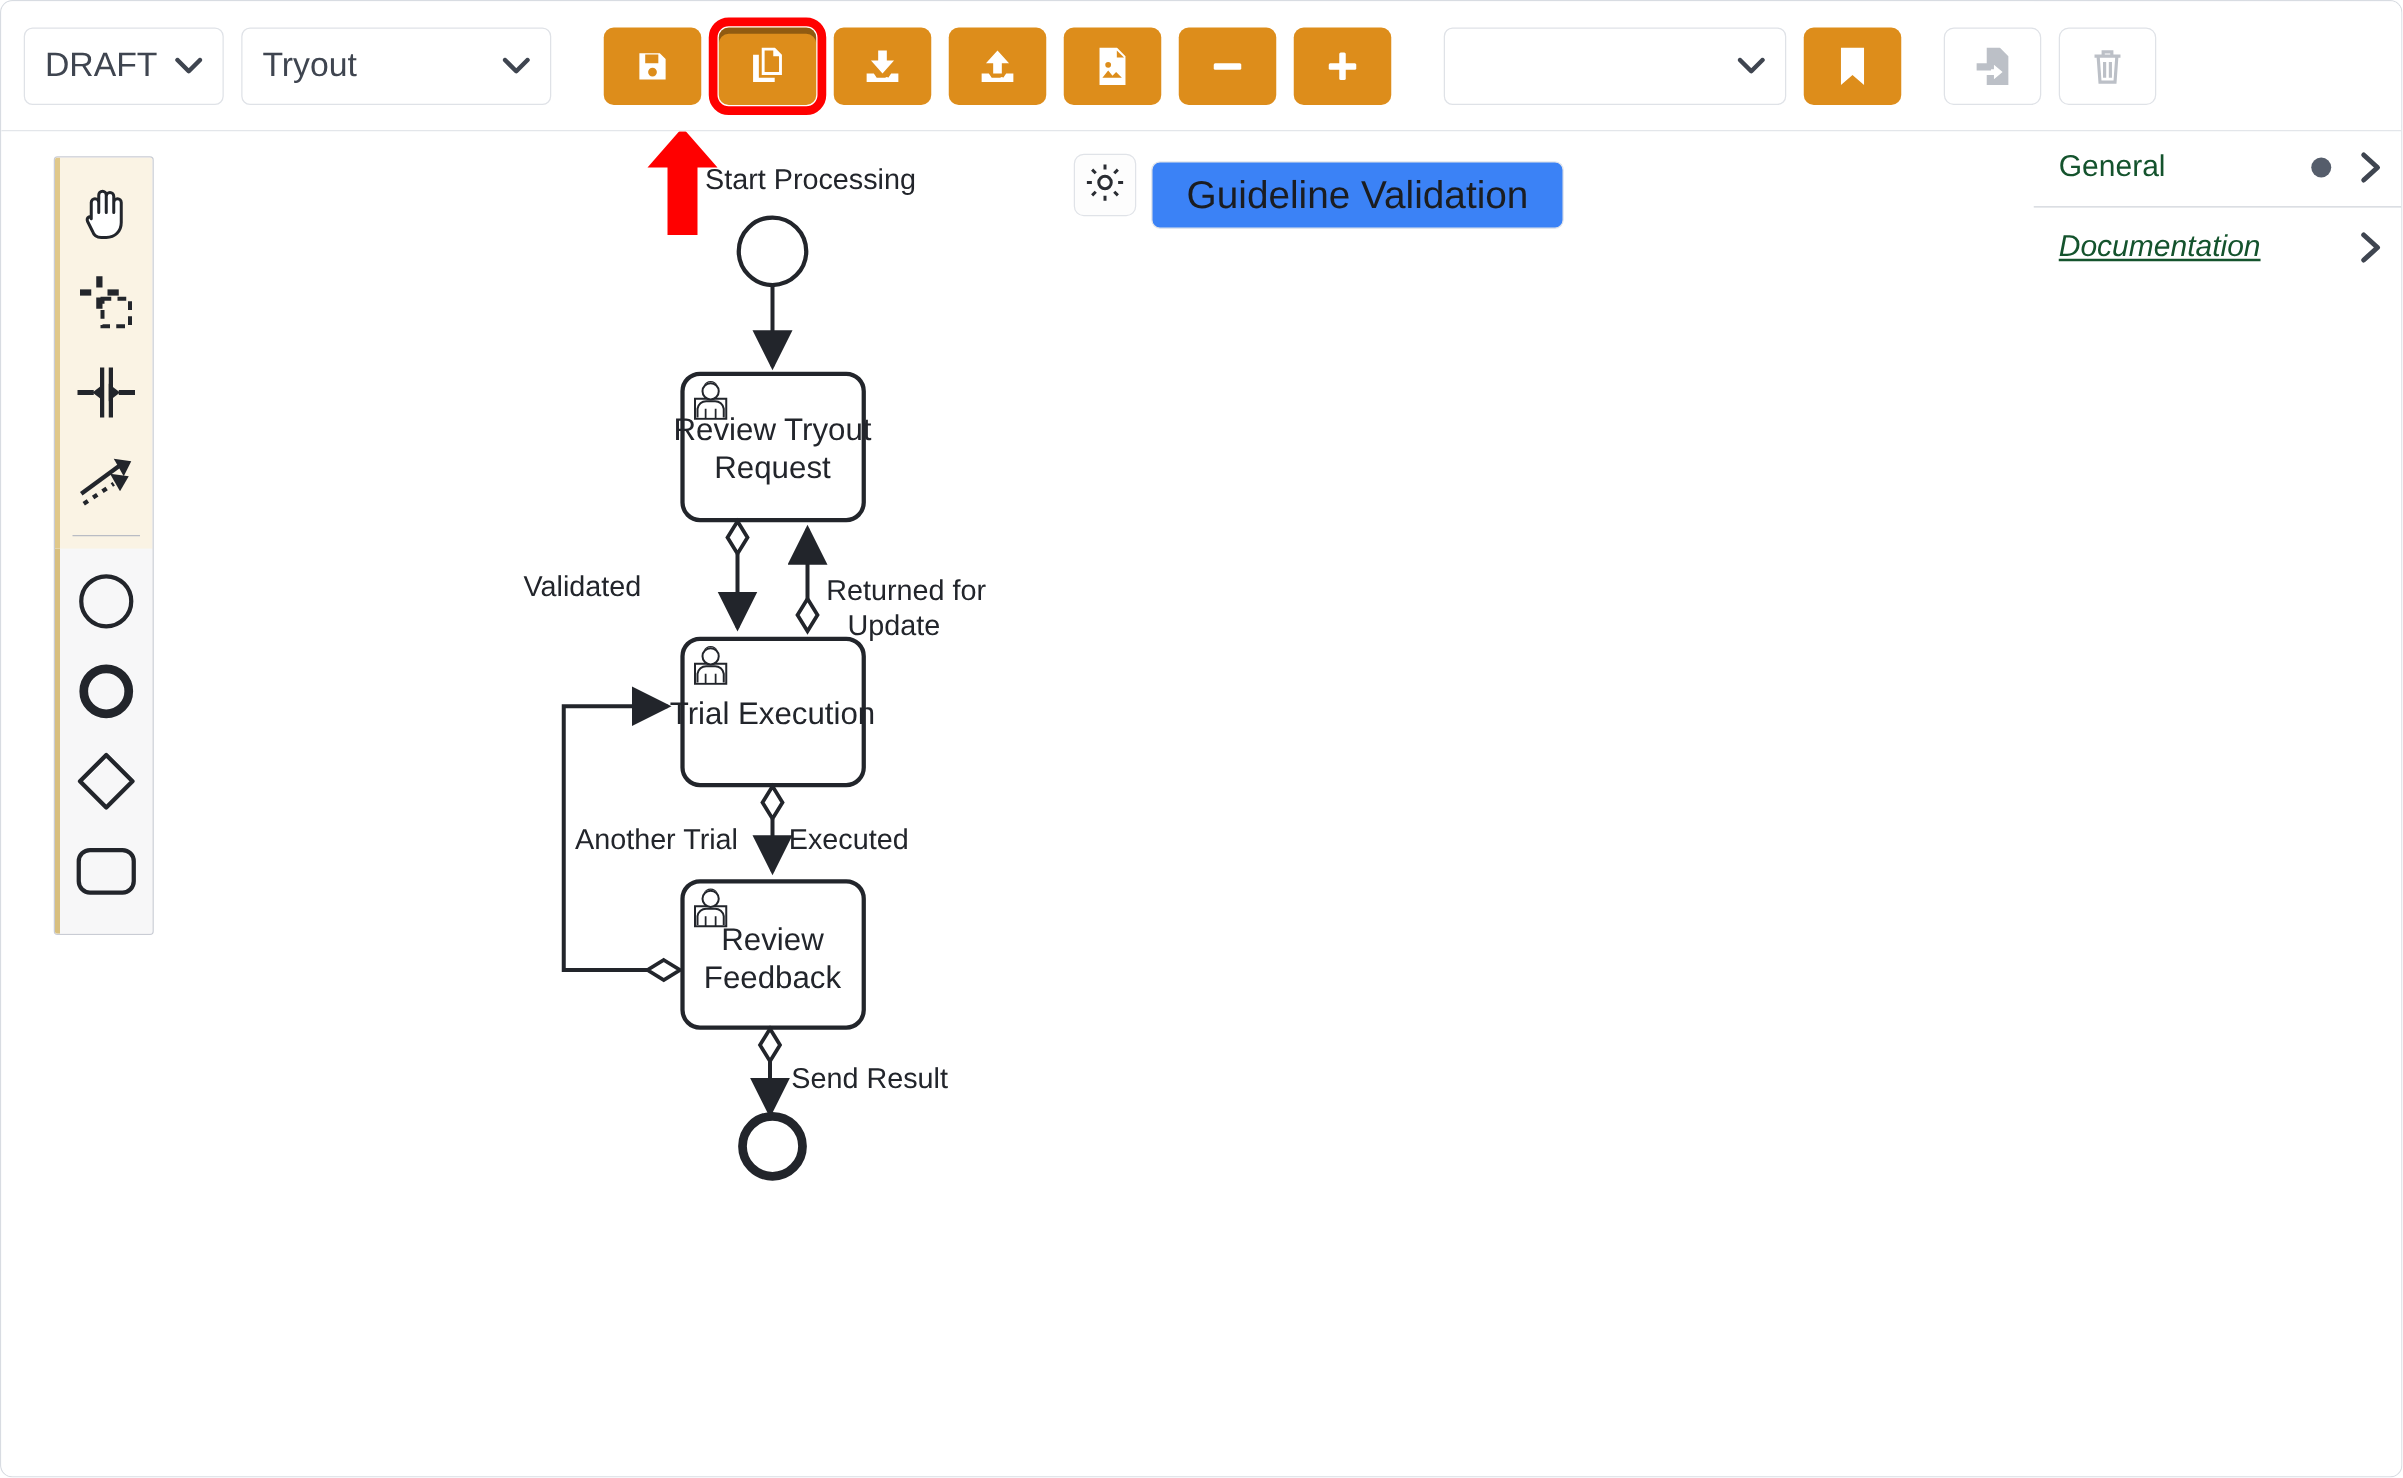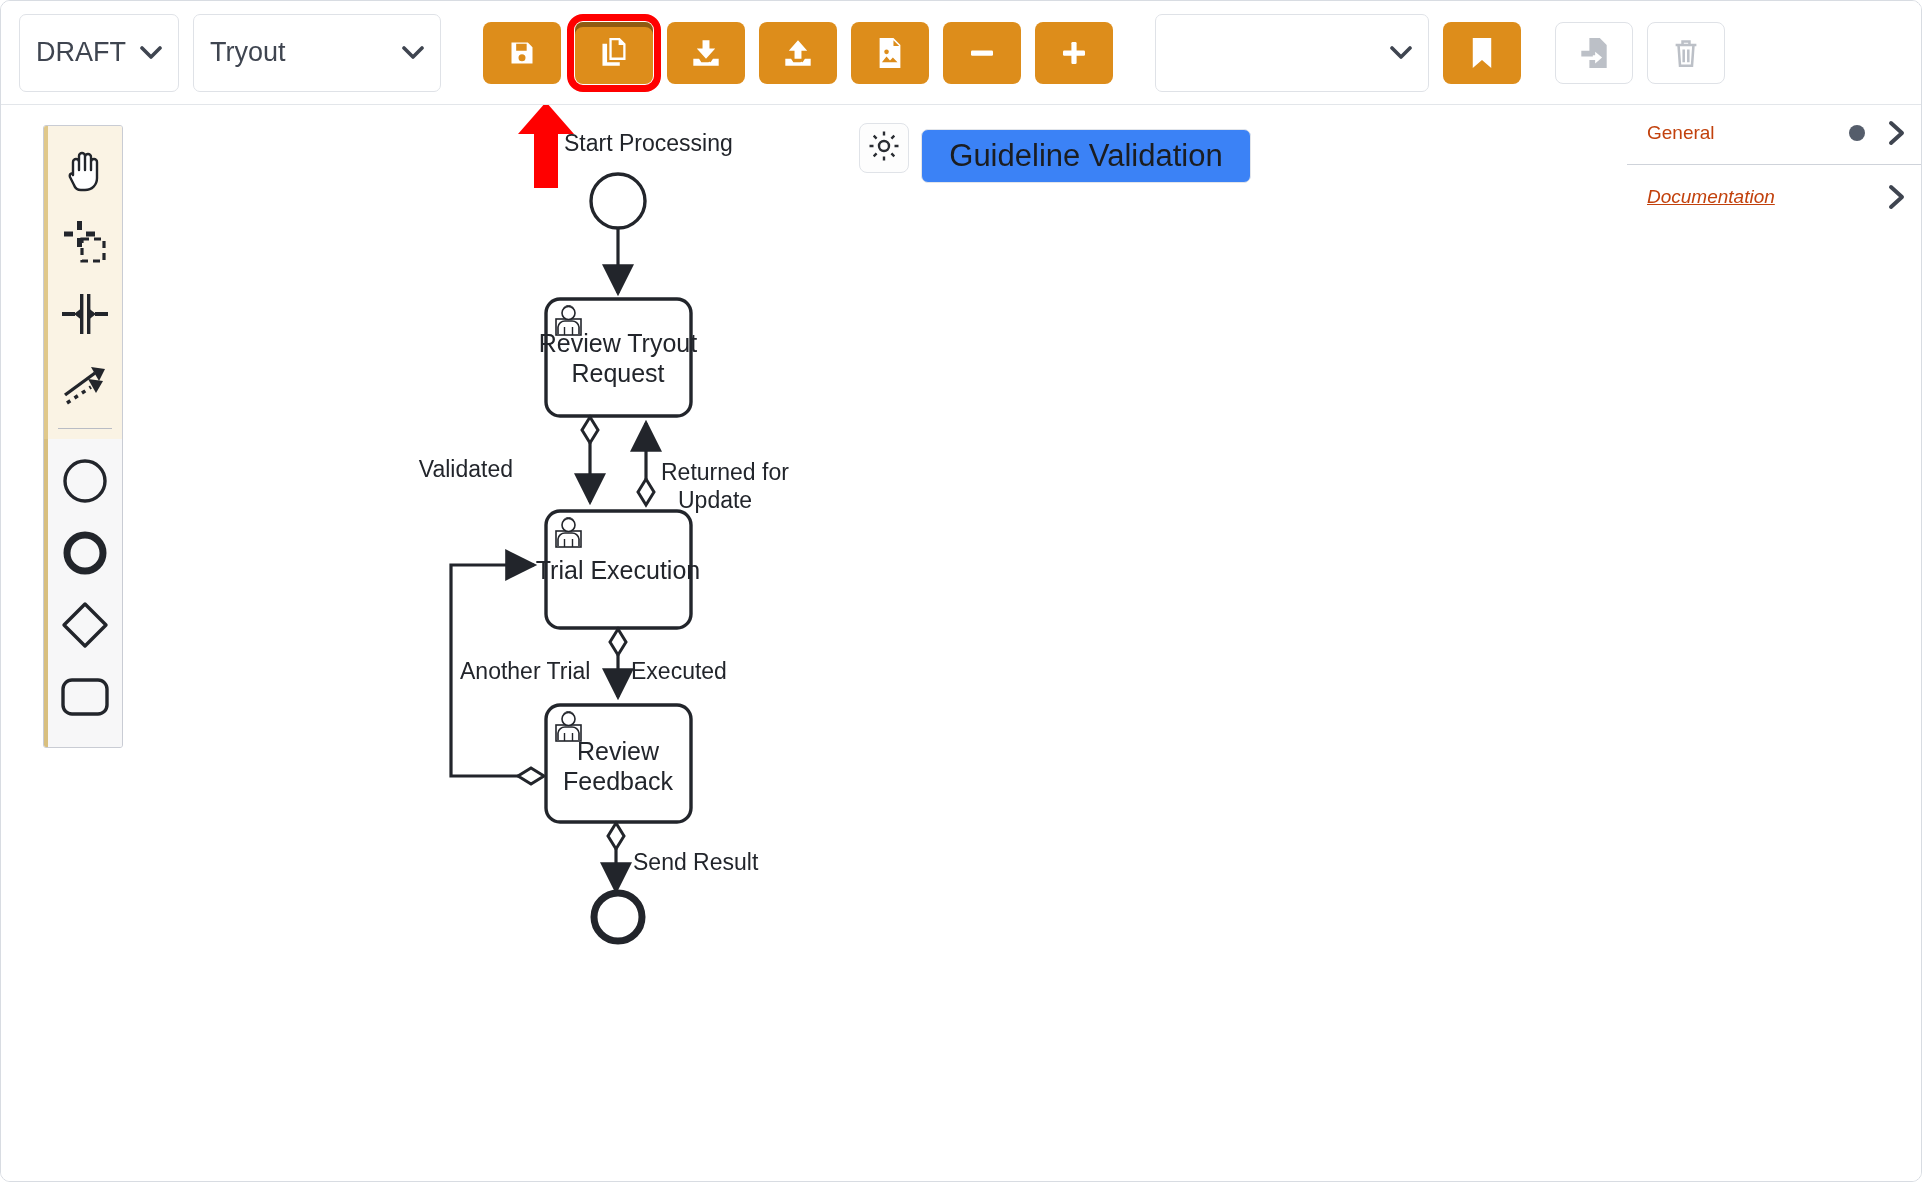--- a/index.html
+++ b/index.html
@@ -28,21 +28,21 @@
     display: flex;
     align-items: center;
     padding: 0 18px;
     gap: 14px;
     background: #ffffff;
     border-bottom: 1px solid #e3e6ea;
     z-index: 20;
   }
   .select-box {
     position: relative;
-    height: 78px;
+    height: 62px;
     border: 1px solid #dfe2e7;
     border-radius: 7px;
     background: #fff;
     display: flex;
     align-items: center;
     padding: 0 16px;
     color: #3f4550;
     font-size: 27px;
     cursor: pointer;
     user-select: none;
@@ -225,22 +225,22 @@
     display: flex;
     align-items: center;
     height: 64px;
     padding: 0 14px 0 20px;
     border-bottom: 1px solid #cfd3da;
     cursor: pointer;
   }
   .props-row:last-child { border-bottom: none; }
   .props-row .rlabel {
     flex: 1;
-    font-size: 19px;
-    color: #c2410c;
+    font-size: 24px;
+    color: #14532d;
   }
   .props-row .rlabel.italic { font-style: italic; text-decoration: underline; }
   .dot {
     width: 16px; height: 16px;
     border-radius: 50%;
     background: #555d6b;
     margin-right: 22px;
     flex: none;
   }
   .rchev { width: 20px; height: 28px; flex: none; }

